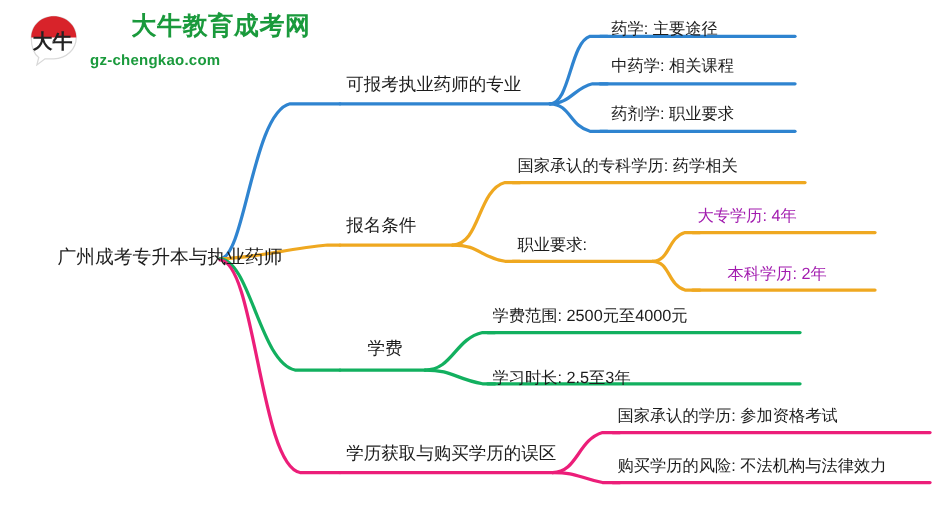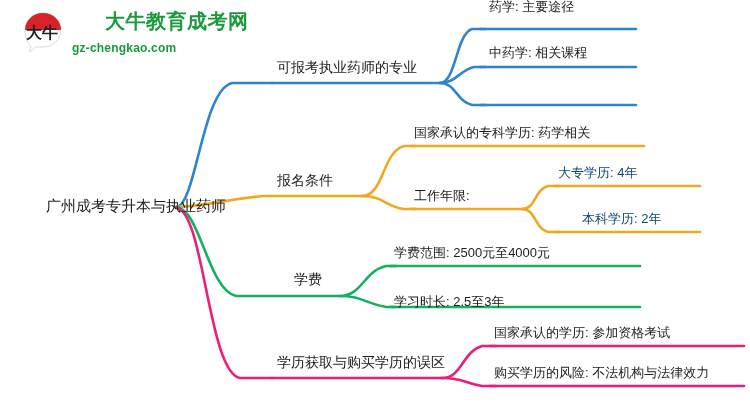--- a/index.html
+++ b/index.html
@@ -80,21 +80,21 @@
   .node-l1 {
     font-size: 14px;
     color: #1c1c1c;
   }
   .node-l2 {
     font-size: 13px;
     color: #1c1c1c;
   }
   .node-l3 {
     font-size: 13px;
-    color: #0c4a6e;
+    color: #a21caf;
   }
 </style>
 </head>
 <body>
 
 <div id="stage">
 
   <svg id="mindmap-svg" viewBox="0 0 750 410" xmlns="http://www.w3.org/2000/svg">
     <g fill="none" stroke-linecap="round" stroke-width="2.6">
 
@@ -149,26 +149,27 @@
     </div>
     <div class="logo-text">
       <div class="logo-title">大牛教育成考网</div>
       <div class="logo-sub">gz-chengkao.com</div>
     </div>
   </div>
 
   <div class="node node-root" style="left:6px; top:198px;margin-left:40px;">广州成考专升本与执业药师</div>
 
   <div class="node node-l1" style="left:277px; top:60px;">可报考执业药师的专业</div>
-  <div class="node node-l2" style="left:489px; top:0;">药学: 主要途径</div>
+  <div class="node node-l2" style="left:489px; top:16px;">药学: 主要途径</div>
   <div class="node node-l2" style="left:489px; top:46px;">中药学: 相关课程</div>
+  <div class="node node-l2" style="left:489px; top:84px;">药剂学: 职业要求</div>
 
   <div class="node node-l1" style="left:277px; top:173px;">报名条件</div>
   <div class="node node-l2" style="left:414px; top:126px;">国家承认的专科学历: 药学相关</div>
-  <div class="node node-l2" style="left:414px; top:189px;">工作年限:</div>
+  <div class="node node-l2" style="left:414px; top:189px;">职业要求:</div>
   <div class="node node-l3" style="left:558px; top:166px;">大专学历: 4年</div>
   <div class="node node-l3" style="left:558px; top:212px;margin-left:24px;">本科学历: 2年</div>
 
   <div class="node node-l1" style="left:294px; top:273px;font-family:Liberation Mono, monospace;">学费</div>
   <div class="node node-l2" style="left:394px; top:246px;">学费范围: 2500元至4000元</div>
   <div class="node node-l2" style="left:394px; top:295px;">学习时长: 2.5至3年</div>
 
   <div class="node node-l2" style="left:494px; top:326px;">国家承认的学历: 参加资格考试</div>
   <div class="node node-l1" style="left:277px; top:355px;">学历获取与购买学历的误区</div>
   <div class="node node-l2" style="left:494px; top:366px;">购买学历的风险: 不法机构与法律效力</div>

